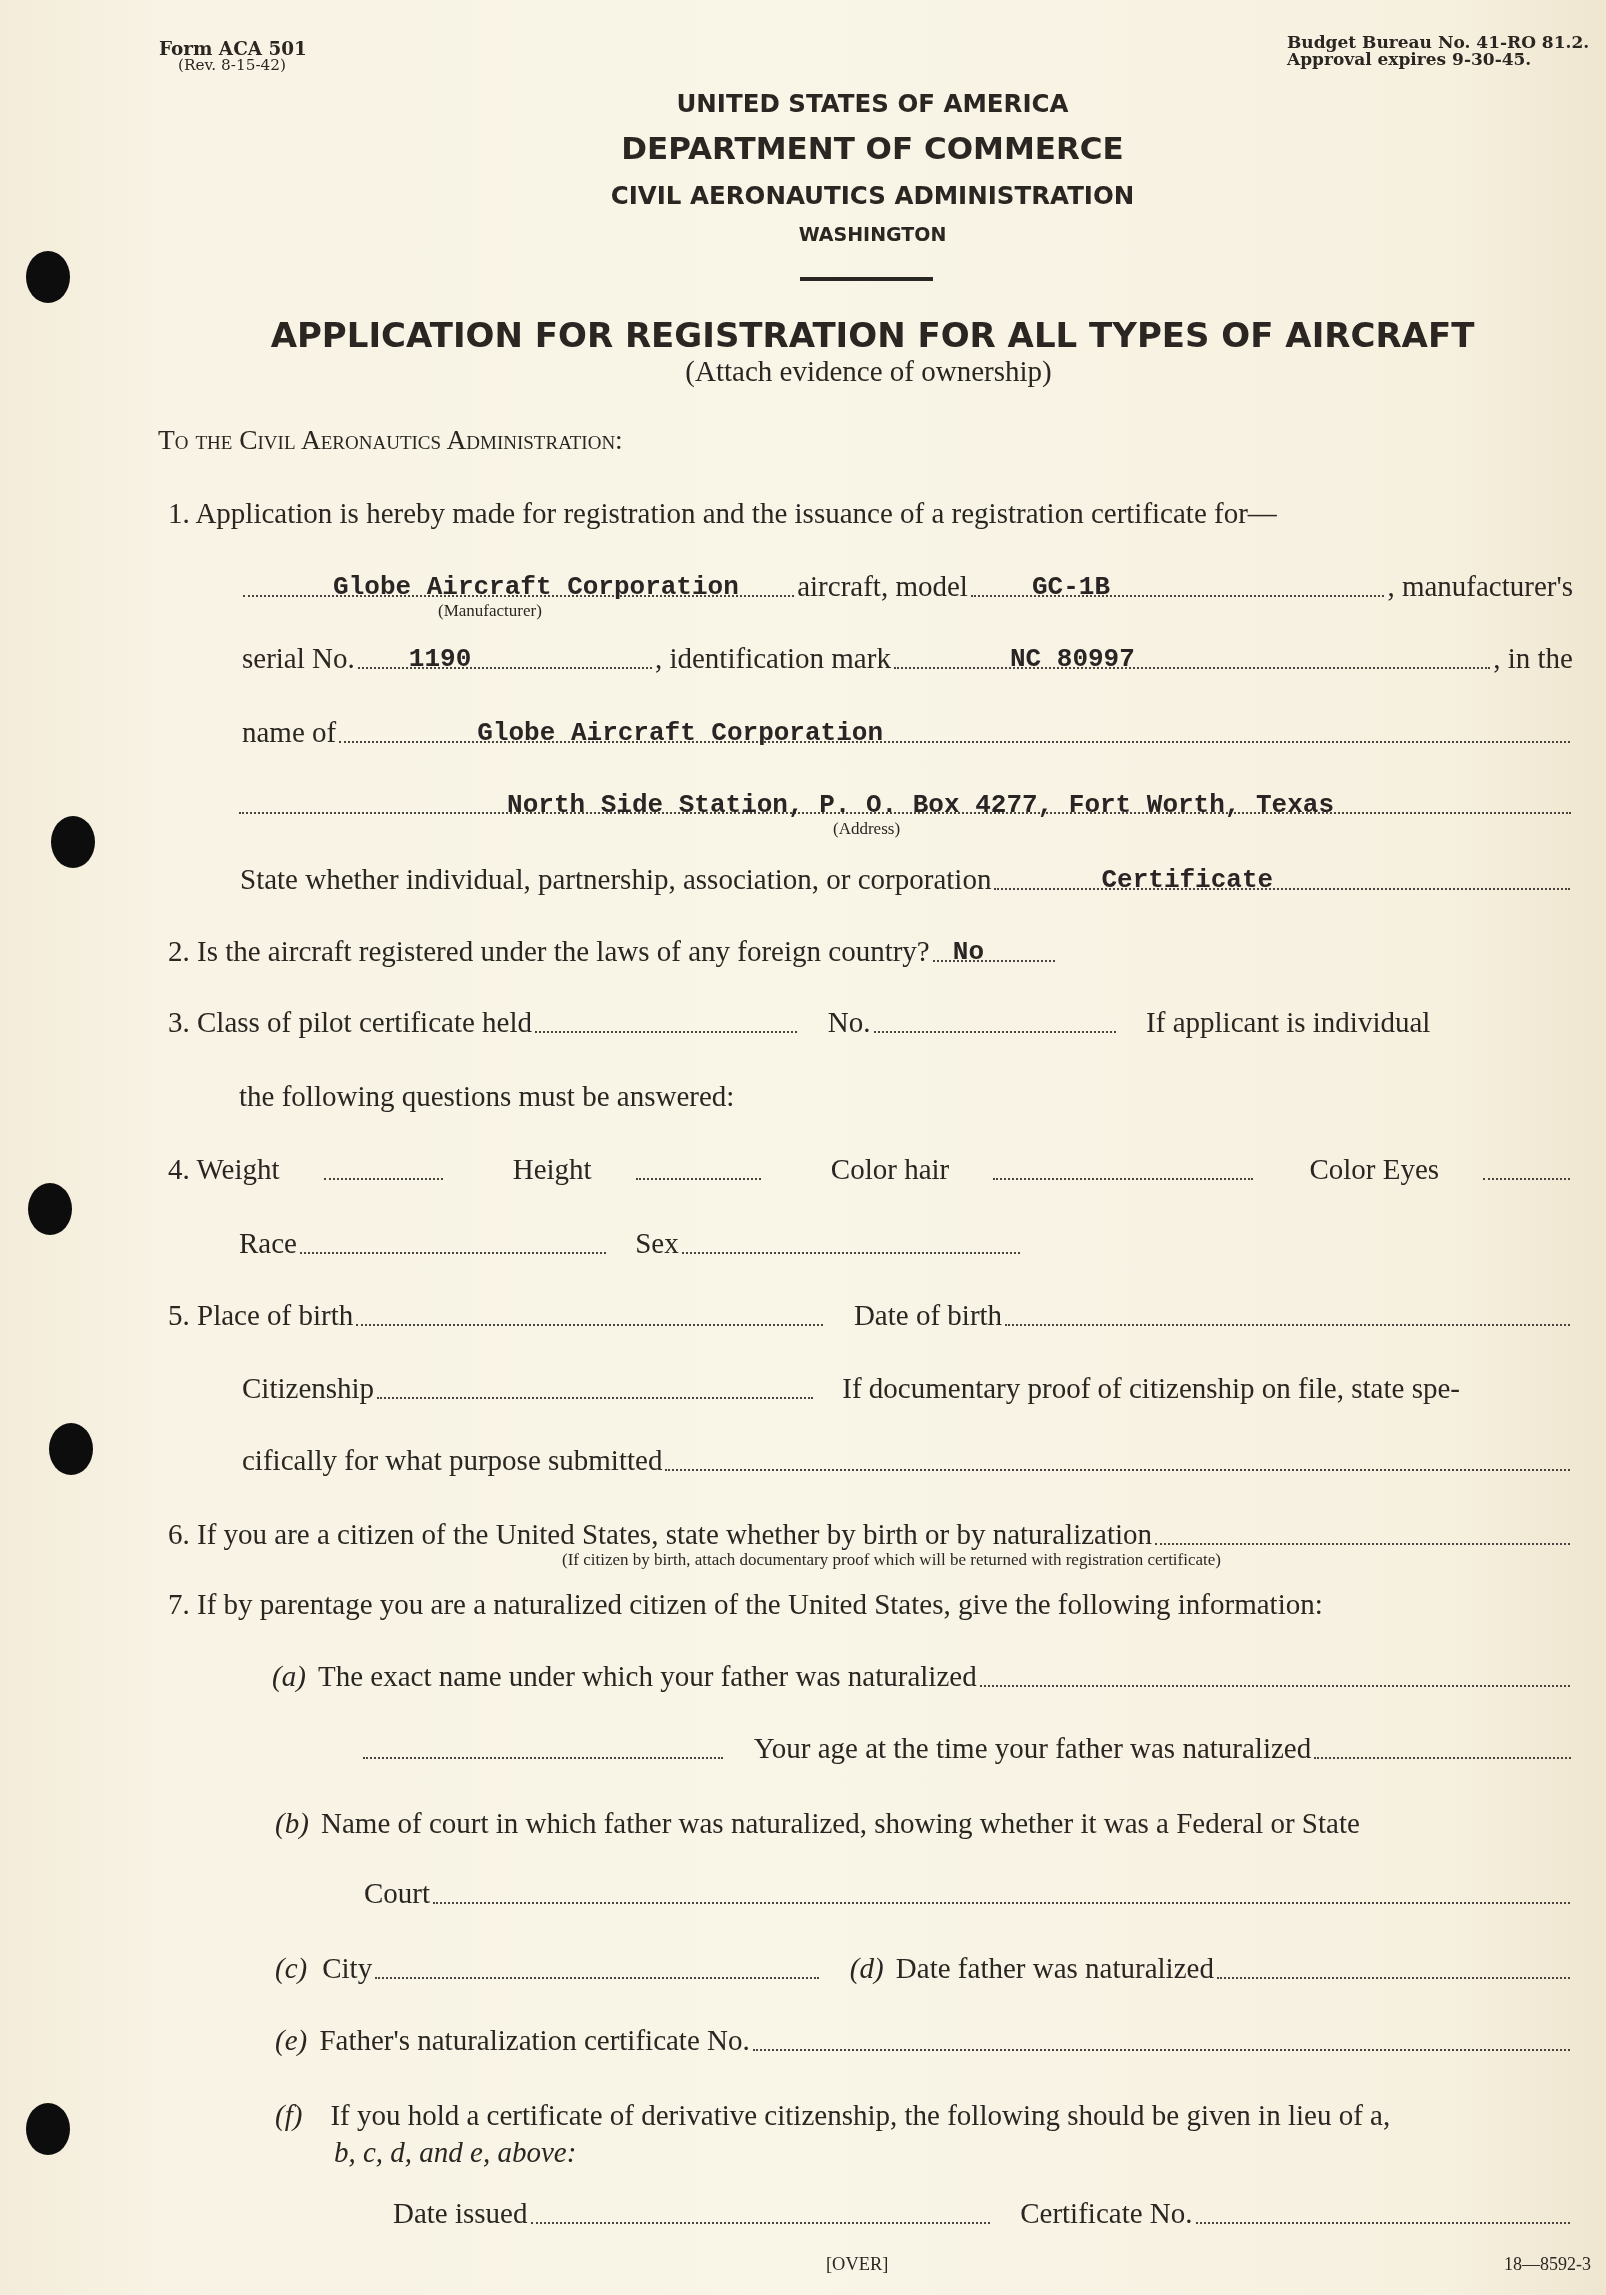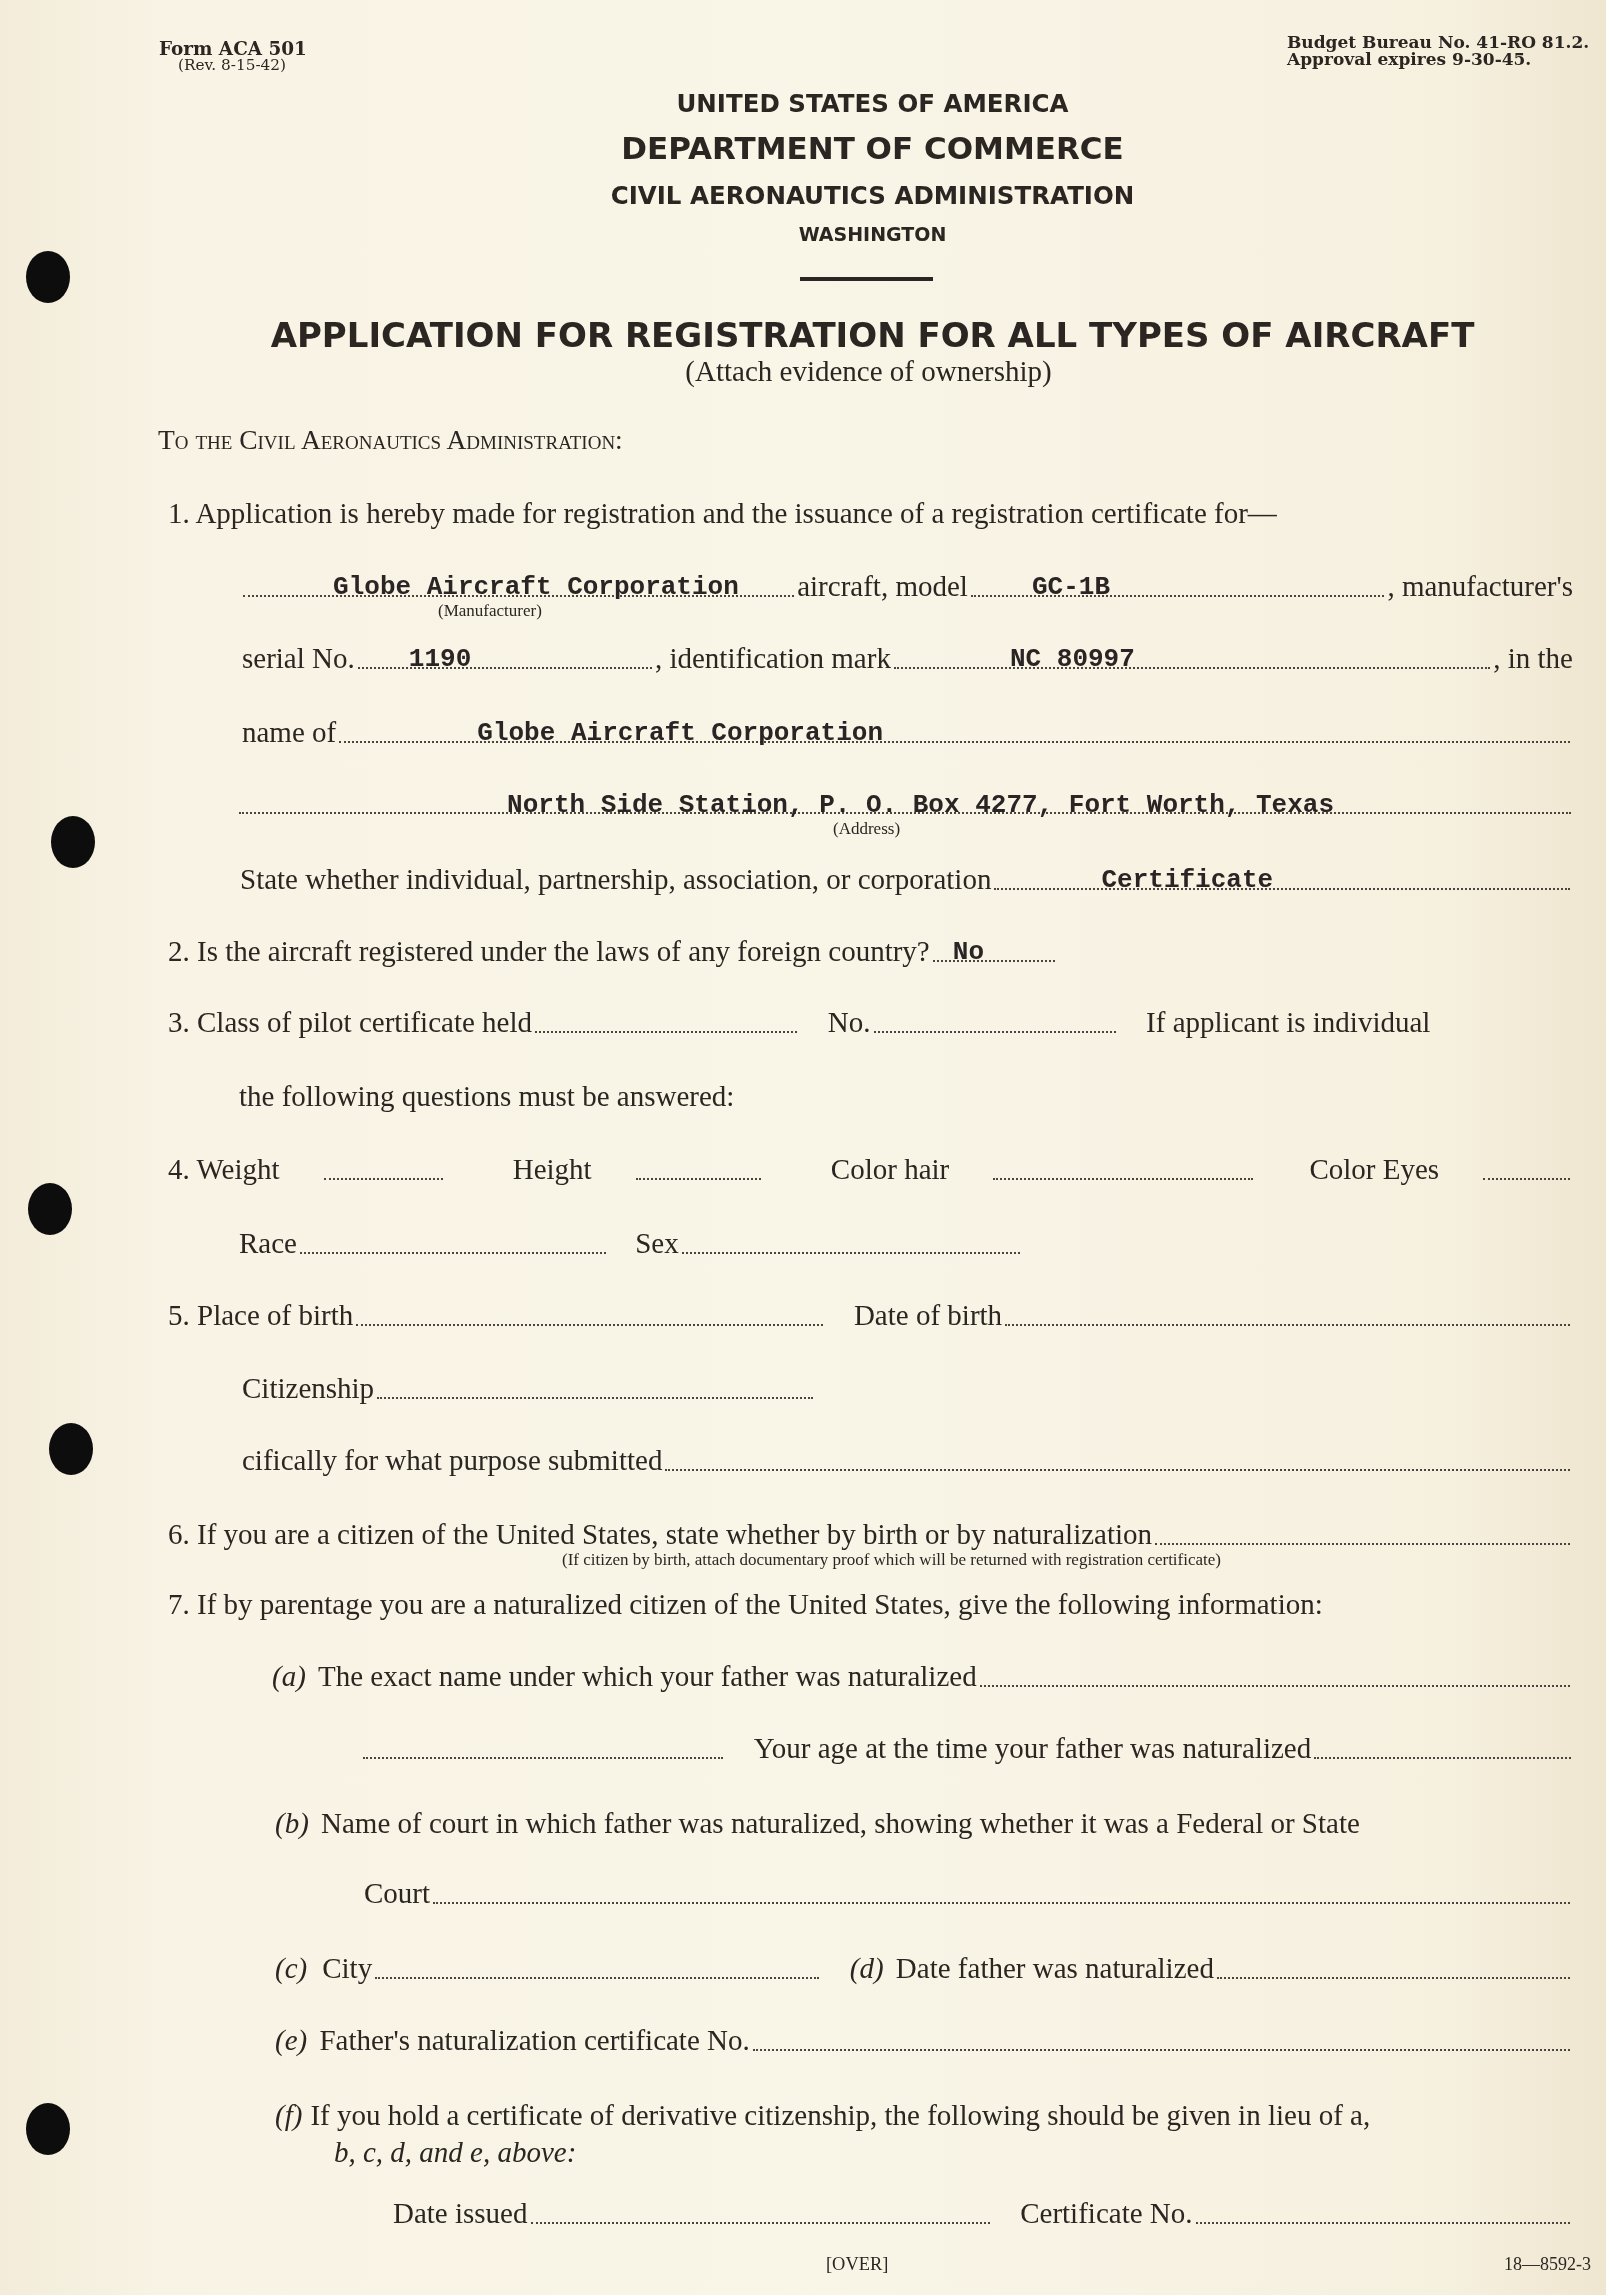--- a/index.html
+++ b/index.html
@@ -158,20 +158,21 @@
 
 <div class="line" style="left:168px; top:1298px; width:1405px;">
   <span>5. Place of birth</span>
   <span class="fill fixed" style="width:467px;"></span>
   <span style="margin-left:27.5px;">Date of birth</span>
   <span class="fill"></span>
 </div>
 <div class="line" style="left:242px; top:1371px; width:1331px;">
   <span>Citizenship</span>
   <span class="fill fixed" style="width:436px;"></span>
+  <span style="margin-left:26px;">If documentary proof of citizenship on file, state spe-</span>
 </div>
 <div class="line" style="left:242px; top:1443px; width:1331px;">
   <span>cifically for what purpose submitted</span>
   <span class="fill"></span>
 </div>
 
 <div class="line" style="left:168px; top:1517px; width:1405px;">
   <span>6. If you are a citizen of the United States, state whether by birth or by naturalization</span>
   <span class="fill"></span>
 </div>
@@ -211,21 +212,21 @@
 </div>
 
 <div class="line" style="left:275px; top:2023px; width:1298px;">
   <span class="ital">(e)</span>
   <span style="margin-left:12.2px;">Father's naturalization certificate No.</span>
   <span class="fill"></span>
 </div>
 
 <div class="line" style="left:275px; top:2098px; width:1301px;">
   <span class="ital">(f)</span>
-  <span style="margin-left:8px;">If you hold a certificate of derivative citizenship, the following should be given in lieu of a,</span>
+  <span style="margin-left:28px;">If you hold a certificate of derivative citizenship, the following should be given in lieu of a,</span>
 </div>
 <div class="line" style="left:334px; top:2135px;">
   <span class="ital">b, c, d, and e, above:</span>
 </div>
 
 <div class="line" style="left:393px; top:2196px; width:1180px;">
   <span>Date issued</span>
   <span class="fill fixed" style="width:459px;"></span>
   <span style="margin-left:27.5px;">Certificate No.</span>
   <span class="fill"></span>

